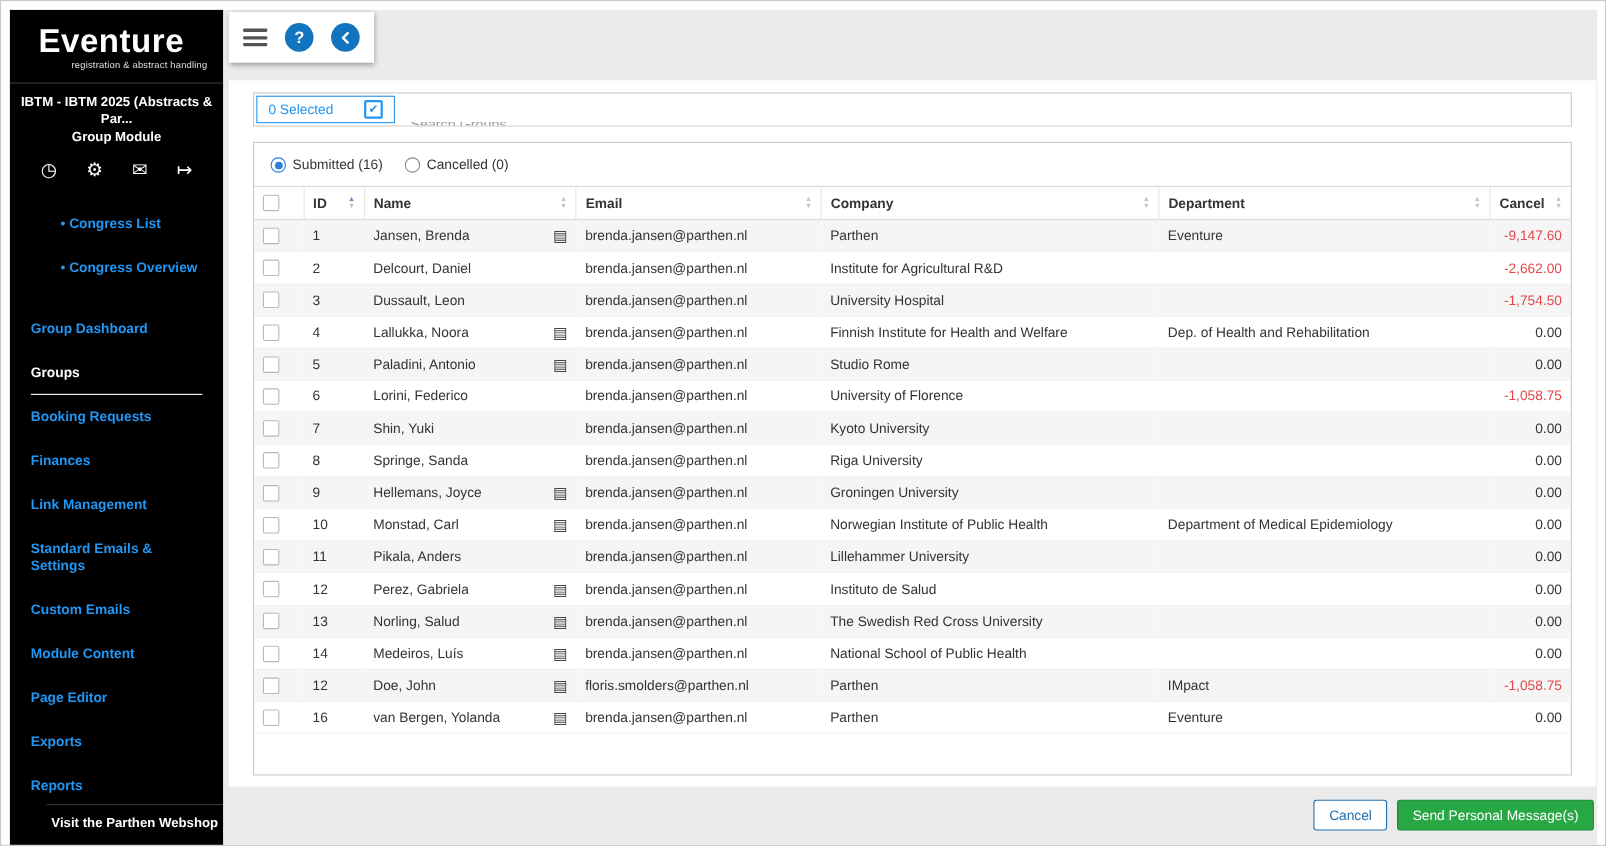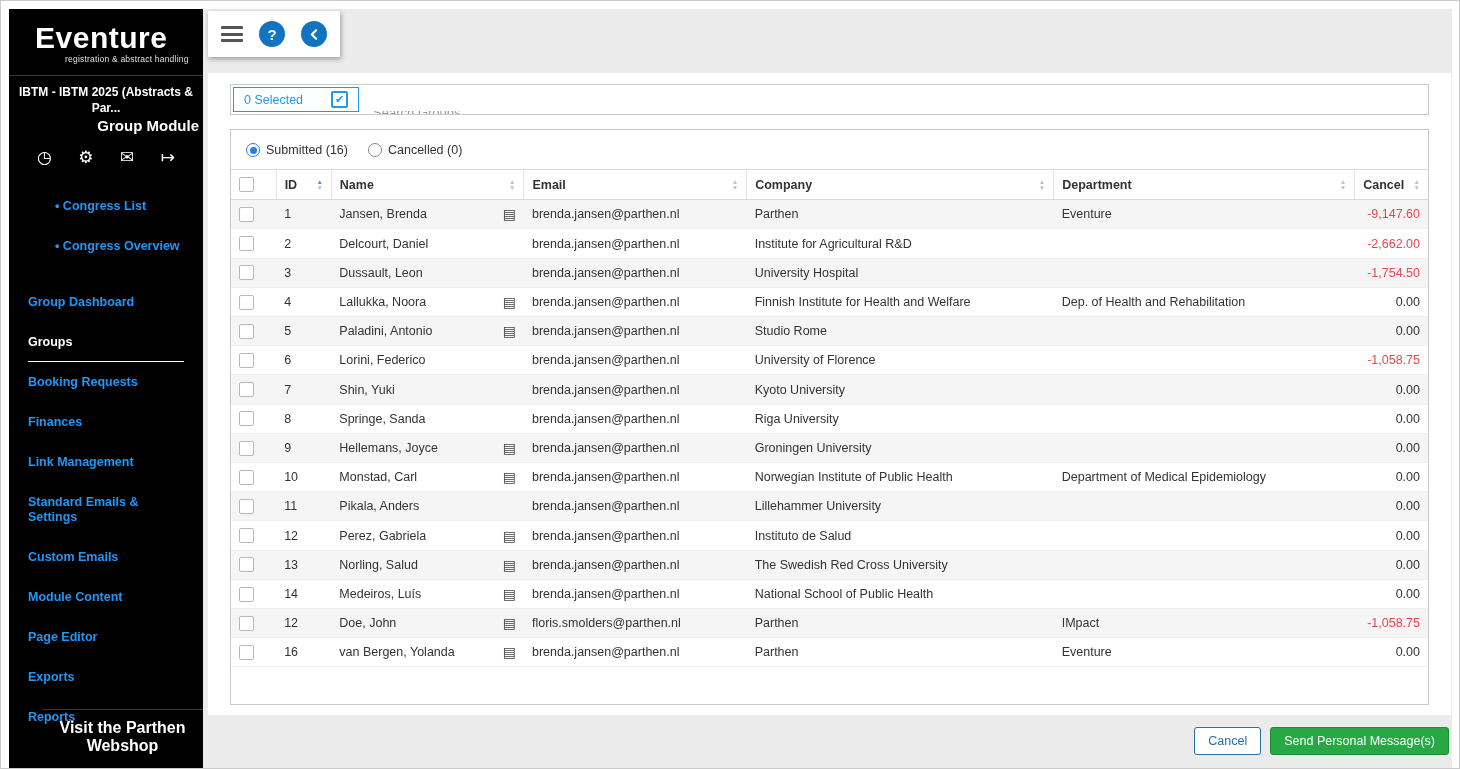--- a/index.html
+++ b/index.html
@@ -18,30 +18,30 @@
   .page{position:absolute;inset:0;border:1px solid #c9c9c9;}
   .app{position:absolute;left:8px;top:8px;right:7px;bottom:0;display:flex;}
 
   
   .sidebar{flex:0 0 194px;background:#000;color:#fff;position:relative;font-size:12.5px;}
   .logo{padding:12px 10px 0 26px;}
   .logo-title{font-size:30px;font-weight:bold;letter-spacing:.5px;line-height:1.1;}
   .logo-tag{font-size:8.5px;color:#e0e0e0;padding-left:30px;letter-spacing:.2px;}
   .logo-sep{border-bottom:1px solid #3a3a3a;margin-top:11px;}
   .congress{text-align:center;font-weight:bold;font-size:12px;padding:9px 4px 0;line-height:1.3;}
-  .module{text-align:right;font-weight:bold;font-size:15px;padding:1px 4px 0;}
+  .module{text-align:center;font-weight:bold;font-size:12px;padding:1px 4px 0;}
   .side-icons{display:flex;justify-content:space-between;padding:15px 28px 0;}
   .side-icons .si{font-size:17px;line-height:1;cursor:pointer;color:#fff;}
   .nav{margin-top:33px;display:flex;flex-direction:column;}
   .nav-item{color:var(--accent);font-weight:bold;margin:0 19px 25px;cursor:pointer;line-height:1.2;}
   .nav-item.bullet{padding-left:27px;}
   .nav-item.gap{margin-top:16px;}
   .nav-item.active{color:#fff;padding-bottom:11px;border-bottom:1px solid #fff;margin-bottom:13px;}
   .side-footer{position:absolute;left:0;right:0;bottom:0;border-top:1px solid #3a3a3a;
-    padding:9px 0 13px;text-align:center;font-weight:bold;font-size:16px;cursor:pointer;margin-left:33px;}
+    padding:9px 0 13px;text-align:center;font-weight:bold;font-size:12px;cursor:pointer;margin-left:33px;}
 
   
   .main{flex:1;background:#ebebeb;position:relative;}
   .topbar{position:absolute;left:5px;top:2px;background:#fff;box-shadow:1px 2px 5px rgba(0,0,0,.35);
     display:flex;align-items:center;gap:16px;padding:10px 13px;}
   .burger{width:22px;display:flex;flex-direction:column;gap:3.5px;cursor:pointer;}
   .burger span{height:3px;background:#555;border-radius:1px;}
   .circle-btn{width:26px;height:26px;border-radius:50%;background:var(--toolbar-blue);color:#fff;
     display:flex;align-items:center;justify-content:center;font-weight:bold;font-size:15px;cursor:pointer;}
 

